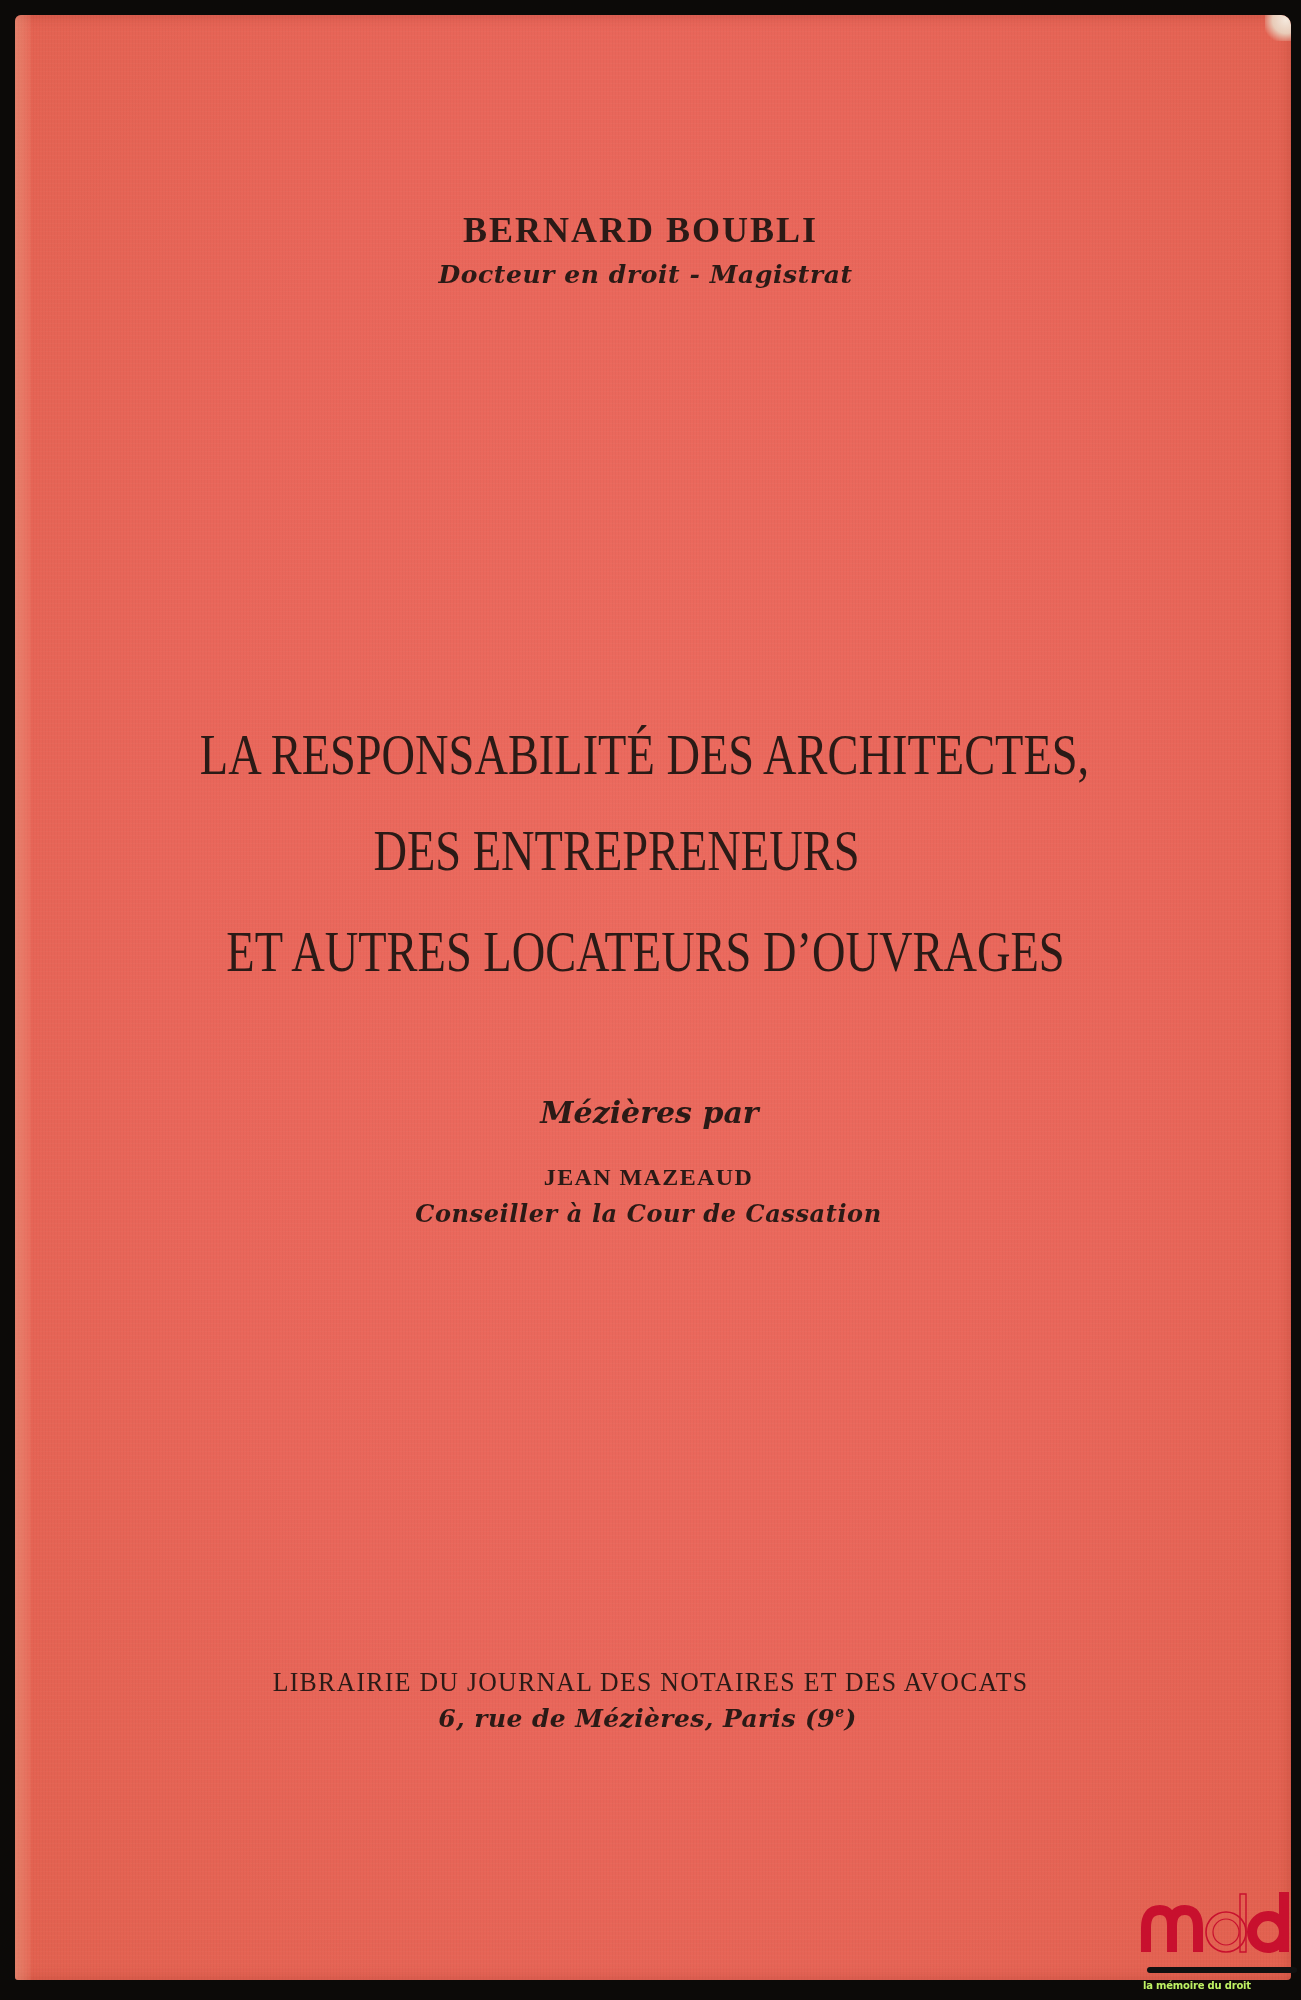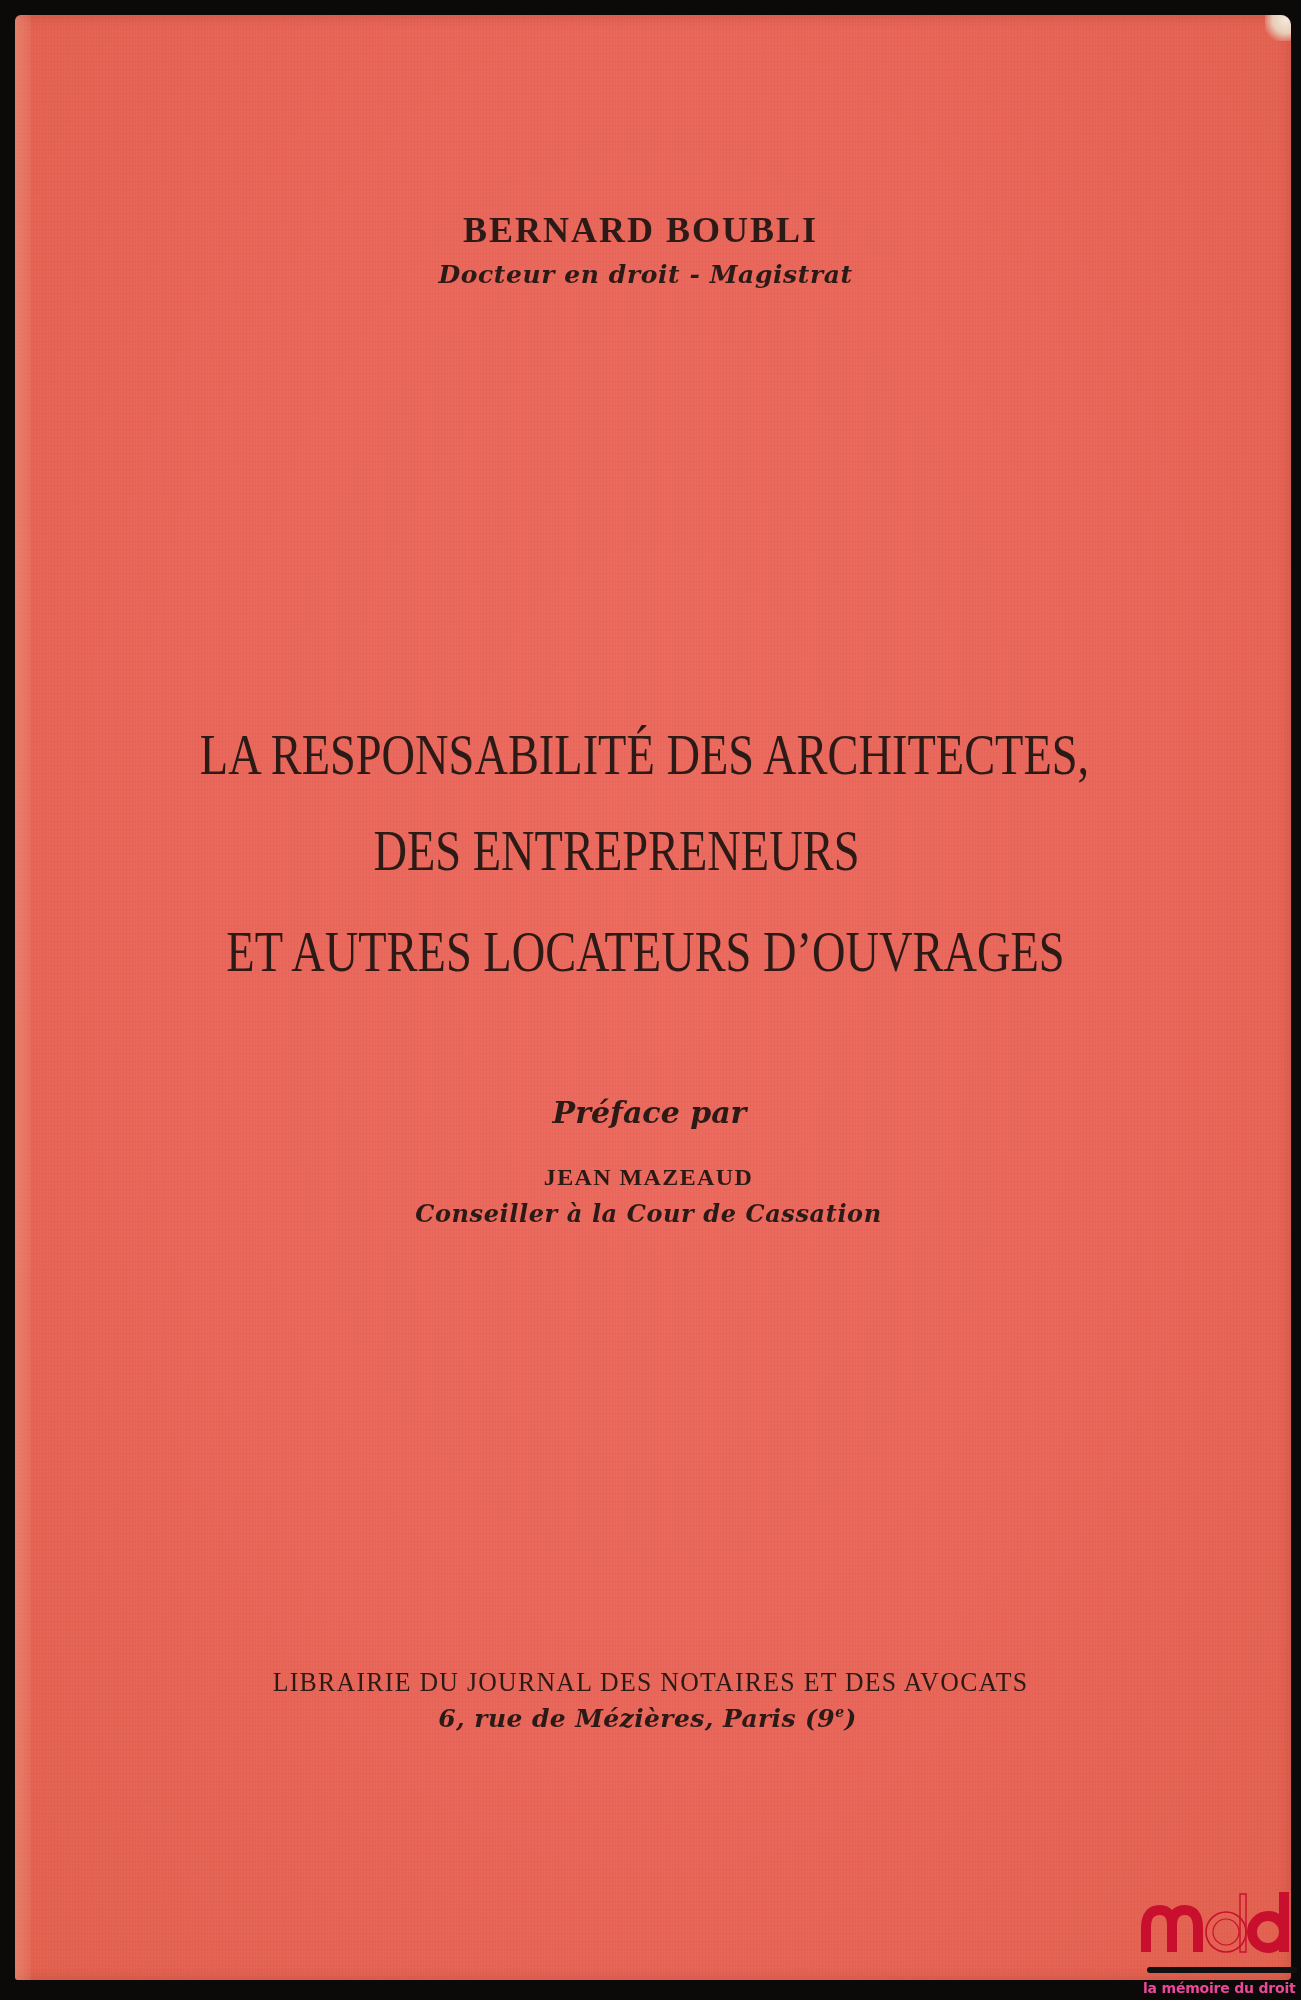--- a/index.html
+++ b/index.html
@@ -133,22 +133,22 @@
       width: 160px;
       height: 112px;
     }
     .mdd-tagline {
       position: absolute;
       left: 1143px;
       top: 1980px;
       width: 155px;
       font-family: "DejaVu Sans", "Liberation Sans", sans-serif;
       font-weight: bold;
-      font-size: 14px;
-      color: #ec4899;
+      font-size: 10px;
+      color: #bef264;
       white-space: nowrap;
       letter-spacing: -0.2px;
     }
     .mdd-bar {
       position: absolute;
       left: 1147px;
       top: 1967px;
       width: 150px;
       height: 6px;
       background: #111;
@@ -163,21 +163,21 @@
   <div class="corner-wear"></div>
 </div>
 
 <div class="line bold-roman author-name">BERNARD BOUBLI</div>
 <div class="line italic author-title">Docteur en droit - Magistrat</div>
 
 <div class="line caps-roman title title-1">LA RESPONSABILITÉ DES ARCHITECTES,</div>
 <div class="line caps-roman title title-2">DES ENTREPRENEURS</div>
 <div class="line caps-roman title title-3">ET AUTRES LOCATEURS D’OUVRAGES</div>
 
-<div class="line italic preface-label">Préface par</div>
+<div class="line italic preface-label">Mézières par</div>
 <div class="line bold-roman preface-name">JEAN MAZEAUD</div>
 <div class="line italic preface-title">Conseiller à la Cour de Cassation</div>
 
 <div class="line caps-roman publisher-name">LIBRAIRIE DU JOURNAL DES NOTAIRES ET DES AVOCATS</div>
 <div class="line italic publisher-address"><span>6, rue de Mézières, Paris (9</span><sup>e</sup><span>)</span></div>
 
 <svg class="mdd-logo" viewBox="0 0 160 112" xmlns="http://www.w3.org/2000/svg">
 
   <path d="M6 64 L6 40 Q6 22 20 22 Q32 22 32 38 L32 64 M32 38 Q32 22 45 22 Q58 22 58 40 L58 64" fill="none" stroke="#c8102e" stroke-width="10" stroke-linecap="butt"></path>
 

